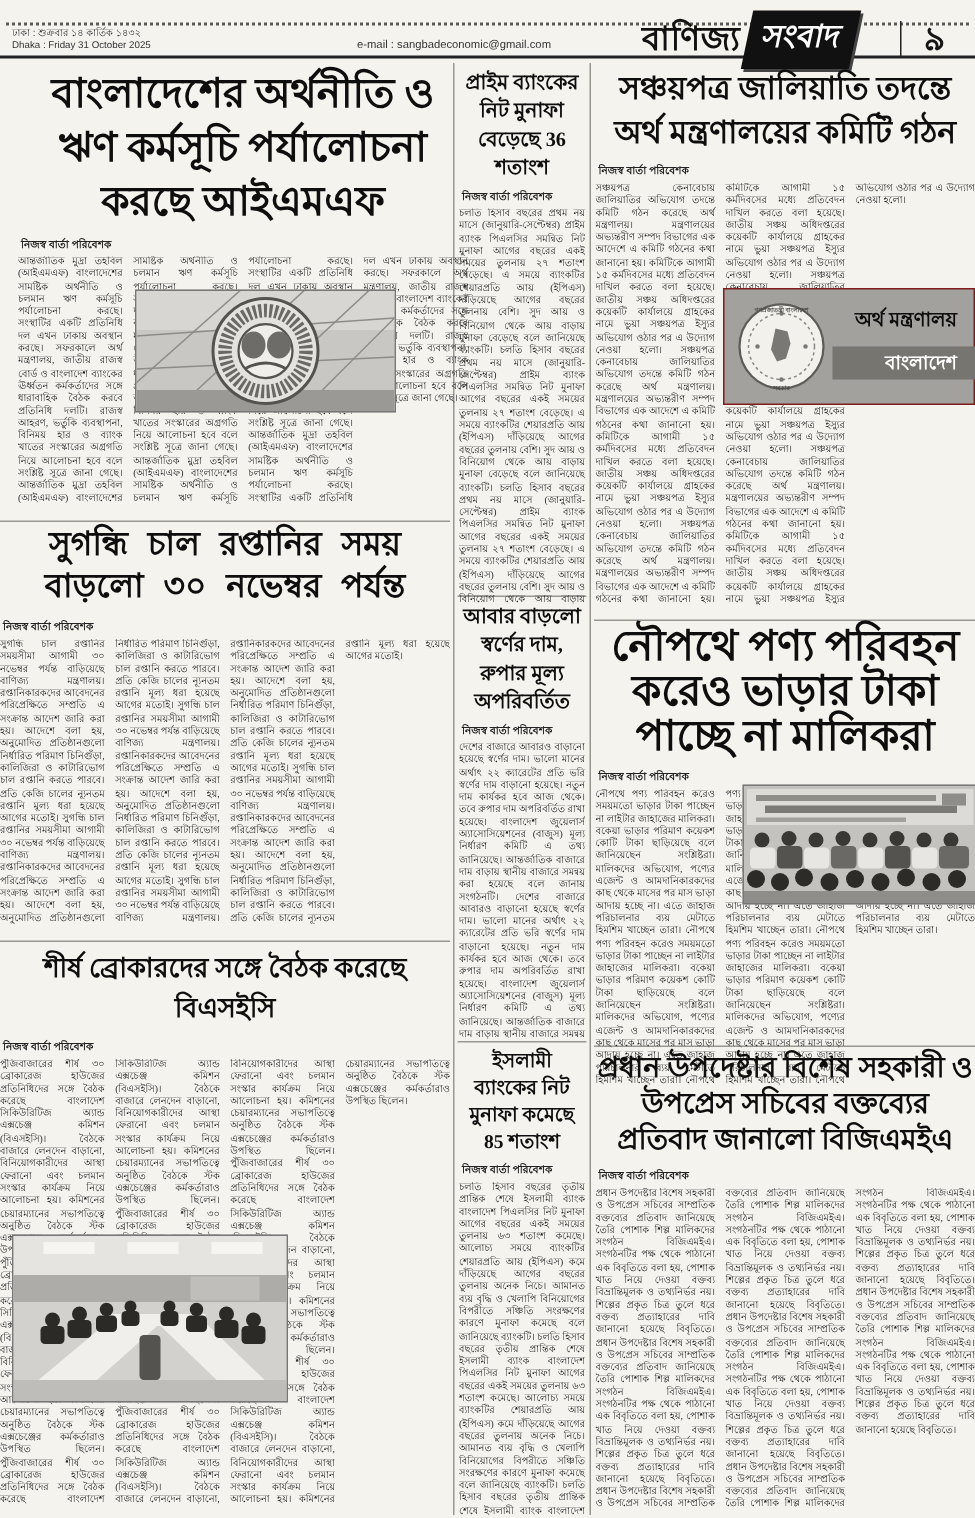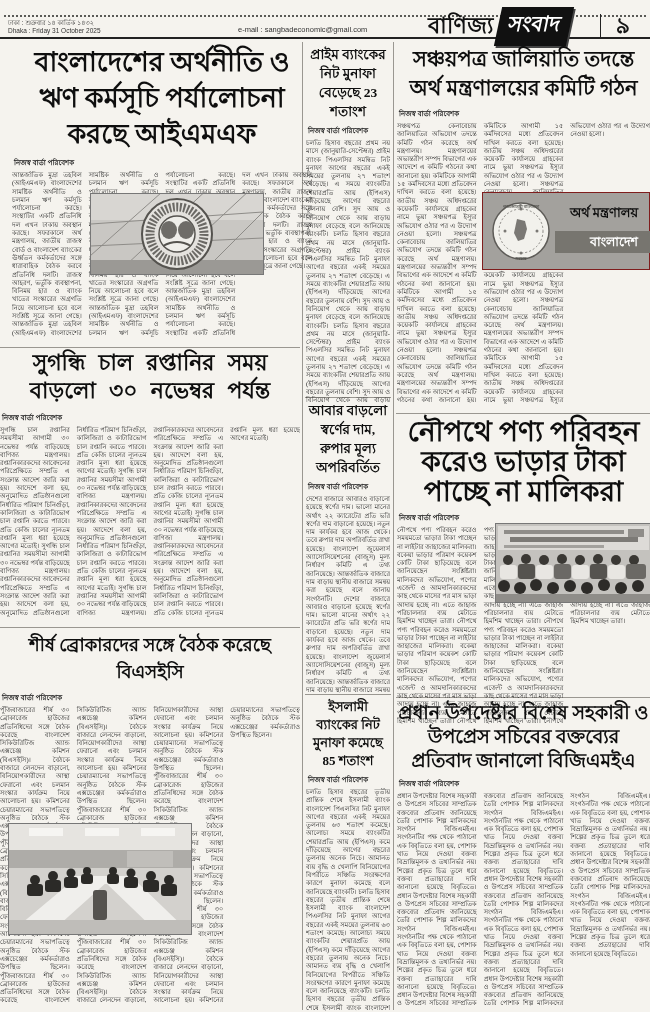--- a/index.html
+++ b/index.html
@@ -88,21 +88,21 @@
     <rect y="66" width="172" height="14" fill="#9b9995"></rect>
     <circle cx="86" cy="40" r="35" fill="#e4e2de" stroke="#55534f" stroke-width="2"></circle>
     <circle cx="86" cy="40" r="27" fill="none" stroke="#6b6965" stroke-width="9" stroke-dasharray="2 1.6"></circle>
     <circle cx="86" cy="40" r="18" fill="#efeeea" stroke="#55534f" stroke-width="1.5"></circle>
     <ellipse cx="78" cy="36" rx="8" ry="9" fill="#6e6c68"></ellipse>
     <ellipse cx="95" cy="36" rx="8" ry="9" fill="#6e6c68"></ellipse>
     <path d="M72 52 Q86 44 100 52" stroke="#55534f" stroke-width="2" fill="none"></path>
   </svg>
 
   <section class="abs" style="left:306px;top:45px;width:84px;height:350px;">
-    <h2 class="hl-sm">প্রাইম ব্যাংকের নিট মুনাফা বেড়েছে 23 শতাংশ</h2>
+    <h2 class="hl-sm">প্রাইম ব্যাংকের নিট মুনাফা বেড়েছে 36 শতাংশ</h2>
     <div class="byline" style="margin-top:4px;">নিজস্ব বার্তা পরিবেশক</div>
     <div class="body cols1" style="height:268px;">চলতি হিসাব বছরের প্রথম নয় মাসে (জানুয়ারি-সেপ্টেম্বর) প্রাইম ব্যাংক পিএলসির সমন্বিত নিট মুনাফা আগের বছরের একই সময়ের তুলনায় ২৭ শতাংশ বেড়েছে। এ সময়ে ব্যাংকটির শেয়ারপ্রতি আয় (ইপিএস) দাঁড়িয়েছে আগের বছরের তুলনায় বেশি। সুদ আয় ও বিনিয়োগ থেকে আয় বাড়ায় মুনাফা বেড়েছে বলে জানিয়েছে ব্যাংকটি।  চলতি হিসাব বছরের প্রথম নয় মাসে (জানুয়ারি-সেপ্টেম্বর) প্রাইম ব্যাংক পিএলসির সমন্বিত নিট মুনাফা আগের বছরের একই সময়ের তুলনায় ২৭ শতাংশ বেড়েছে। এ সময়ে ব্যাংকটির শেয়ারপ্রতি আয় (ইপিএস) দাঁড়িয়েছে আগের বছরের তুলনায় বেশি। সুদ আয় ও বিনিয়োগ থেকে আয় বাড়ায় মুনাফা বেড়েছে বলে জানিয়েছে ব্যাংকটি।  চলতি হিসাব বছরের প্রথম নয় মাসে (জানুয়ারি-সেপ্টেম্বর) প্রাইম ব্যাংক পিএলসির সমন্বিত নিট মুনাফা আগের বছরের একই সময়ের তুলনায় ২৭ শতাংশ বেড়েছে। এ সময়ে ব্যাংকটির শেয়ারপ্রতি আয় (ইপিএস) দাঁড়িয়েছে আগের বছরের তুলনায় বেশি। সুদ আয় ও বিনিয়োগ থেকে আয় বাড়ায় মুনাফা বেড়েছে বলে জানিয়েছে ব্যাংকটি।  চলতি হিসাব বছরের প্রথম নয় মাসে (জানুয়ারি-সেপ্টেম্বর) প্রাইম ব্যাংক পিএলসির সমন্বিত নিট মুনাফা আগের বছরের একই সময়ের তুলনায় ২৭ শতাংশ বেড়েছে। এ সময়ে ব্যাংকটির শেয়ারপ্রতি আয় (ইপিএস) দাঁড়িয়েছে আগের বছরের তুলনায় বেশি। সুদ আয় ও বিনিয়োগ থেকে আয় বাড়ায় মুনাফা বেড়েছে বলে জানিয়েছে ব্যাংকটি। </div>
   </section>
 
   <section class="abs" style="left:397px;top:45px;width:253px;height:364px;">
     <h2 class="hl-lg">সঞ্চয়পত্র জালিয়াতি তদন্তে অর্থ মন্ত্রণালয়ের কমিটি গঠন</h2>
     <div class="byline" style="margin-top:5px;">নিজস্ব বার্তা পরিবেশক</div>
     <div class="body cols3" style="height:288px;">সঞ্চয়পত্র কেনাবেচায় জালিয়াতির অভিযোগ তদন্তে কমিটি গঠন করেছে অর্থ মন্ত্রণালয়। মন্ত্রণালয়ের অভ্যন্তরীণ সম্পদ বিভাগের এক আদেশে এ কমিটি গঠনের কথা জানানো হয়। কমিটিকে আগামী ১৫ কর্মদিবসের মধ্যে প্রতিবেদন দাখিল করতে বলা হয়েছে। জাতীয় সঞ্চয় অধিদপ্তরের কয়েকটি কার্যালয়ে গ্রাহকের নামে ভুয়া সঞ্চয়পত্র ইস্যুর অভিযোগ ওঠার পর এ উদ্যোগ নেওয়া হলো।  সঞ্চয়পত্র কেনাবেচায় জালিয়াতির অভিযোগ তদন্তে কমিটি গঠন করেছে অর্থ মন্ত্রণালয়। মন্ত্রণালয়ের অভ্যন্তরীণ সম্পদ বিভাগের এক আদেশে এ কমিটি গঠনের কথা জানানো হয়। কমিটিকে আগামী ১৫ কর্মদিবসের মধ্যে প্রতিবেদন দাখিল করতে বলা হয়েছে। জাতীয় সঞ্চয় অধিদপ্তরের কয়েকটি কার্যালয়ে গ্রাহকের নামে ভুয়া সঞ্চয়পত্র ইস্যুর অভিযোগ ওঠার পর এ উদ্যোগ নেওয়া হলো।  সঞ্চয়পত্র কেনাবেচায় জালিয়াতির অভিযোগ তদন্তে কমিটি গঠন করেছে অর্থ মন্ত্রণালয়। মন্ত্রণালয়ের অভ্যন্তরীণ সম্পদ বিভাগের এক আদেশে এ কমিটি গঠনের কথা জানানো হয়। কমিটিকে আগামী ১৫ কর্মদিবসের মধ্যে প্রতিবেদন দাখিল করতে বলা হয়েছে। জাতীয় সঞ্চয় অধিদপ্তরের কয়েকটি কার্যালয়ে গ্রাহকের নামে ভুয়া সঞ্চয়পত্র ইস্যুর অভিযোগ ওঠার পর এ উদ্যোগ নেওয়া হলো।  সঞ্চয়পত্র কেনাবেচায় জালিয়াতির অভিযোগ তদন্তে কমিটি গঠন করেছে অর্থ মন্ত্রণালয়। মন্ত্রণালয়ের অভ্যন্তরীণ সম্পদ বিভাগের এক আদেশে এ কমিটি গঠনের কথা জানানো হয়। কমিটিকে আগামী ১৫ কর্মদিবসের মধ্যে প্রতিবেদন দাখিল করতে বলা হয়েছে। জাতীয় সঞ্চয় অধিদপ্তরের কয়েকটি কার্যালয়ে গ্রাহকের নামে ভুয়া সঞ্চয়পত্র ইস্যুর অভিযোগ ওঠার পর এ উদ্যোগ নেওয়া হলো।  সঞ্চয়পত্র কেনাবেচায় জালিয়াতির অভিযোগ তদন্তে কমিটি গঠন করেছে অর্থ মন্ত্রণালয়। মন্ত্রণালয়ের অভ্যন্তরীণ সম্পদ বিভাগের এক আদেশে এ কমিটি গঠনের কথা জানানো হয়। কমিটিকে আগামী ১৫ কর্মদিবসের মধ্যে প্রতিবেদন দাখিল করতে বলা হয়েছে। জাতীয় সঞ্চয় অধিদপ্তরের কয়েকটি কার্যালয়ে গ্রাহকের নামে ভুয়া সঞ্চয়পত্র ইস্যুর অভিযোগ ওঠার পর এ উদ্যোগ নেওয়া হলো। </div>
   </section>
   <div id="ministry-box">

